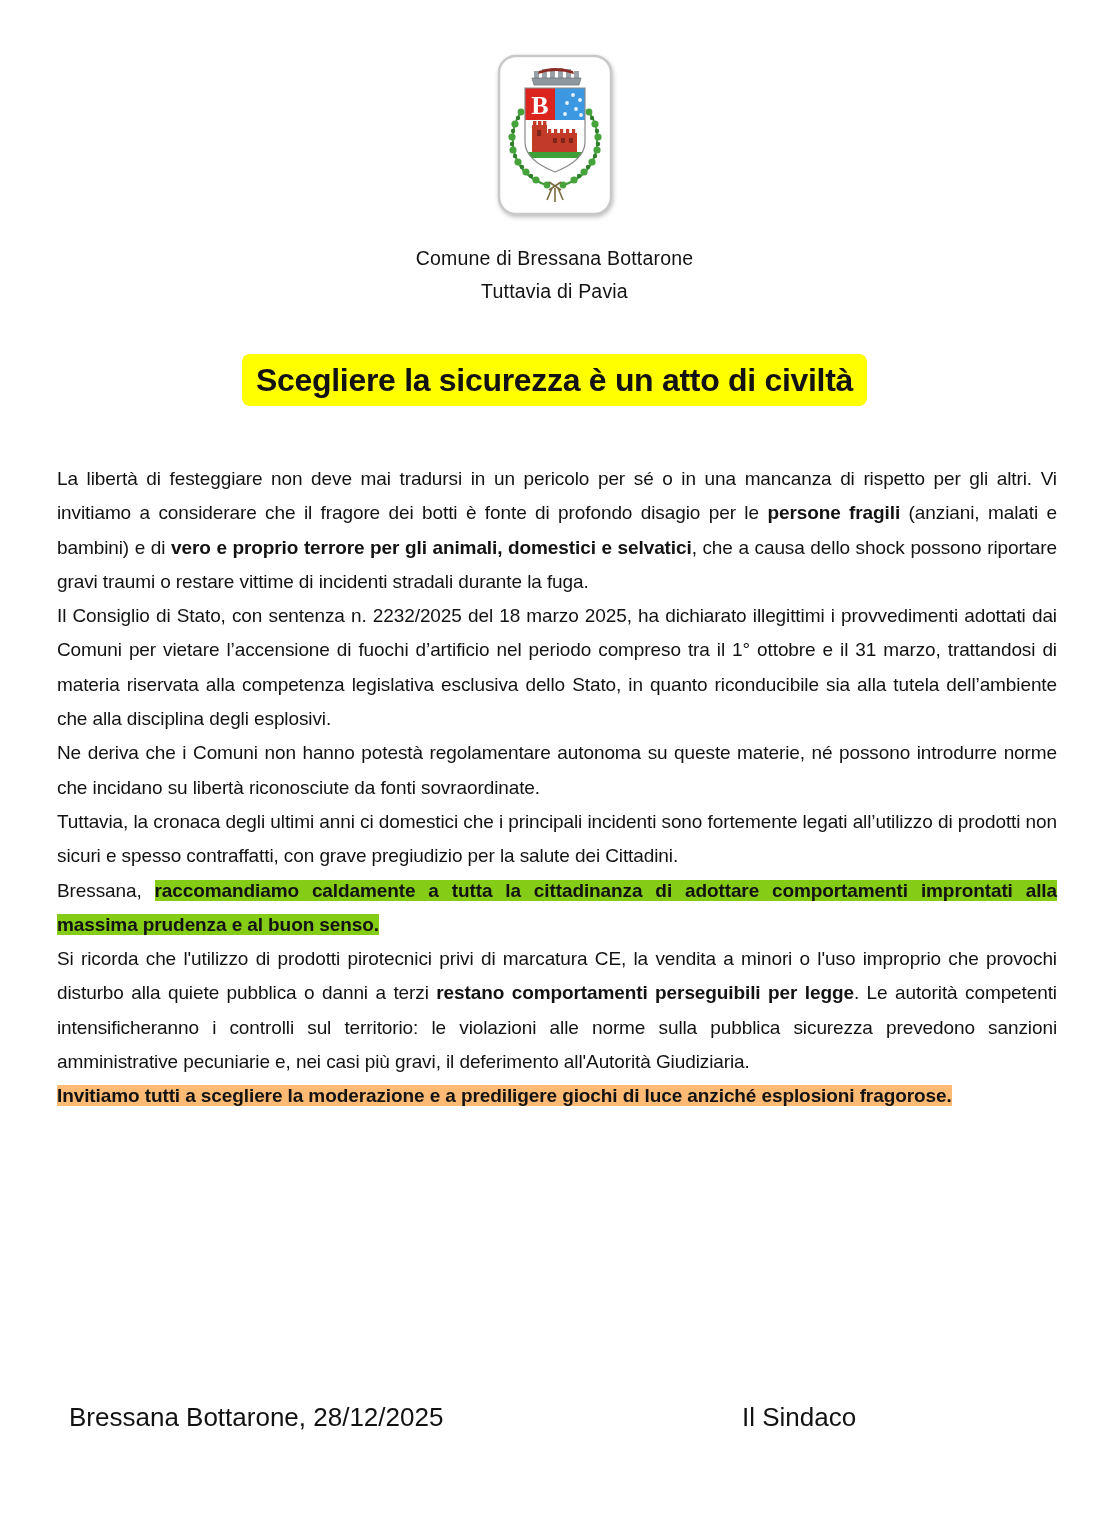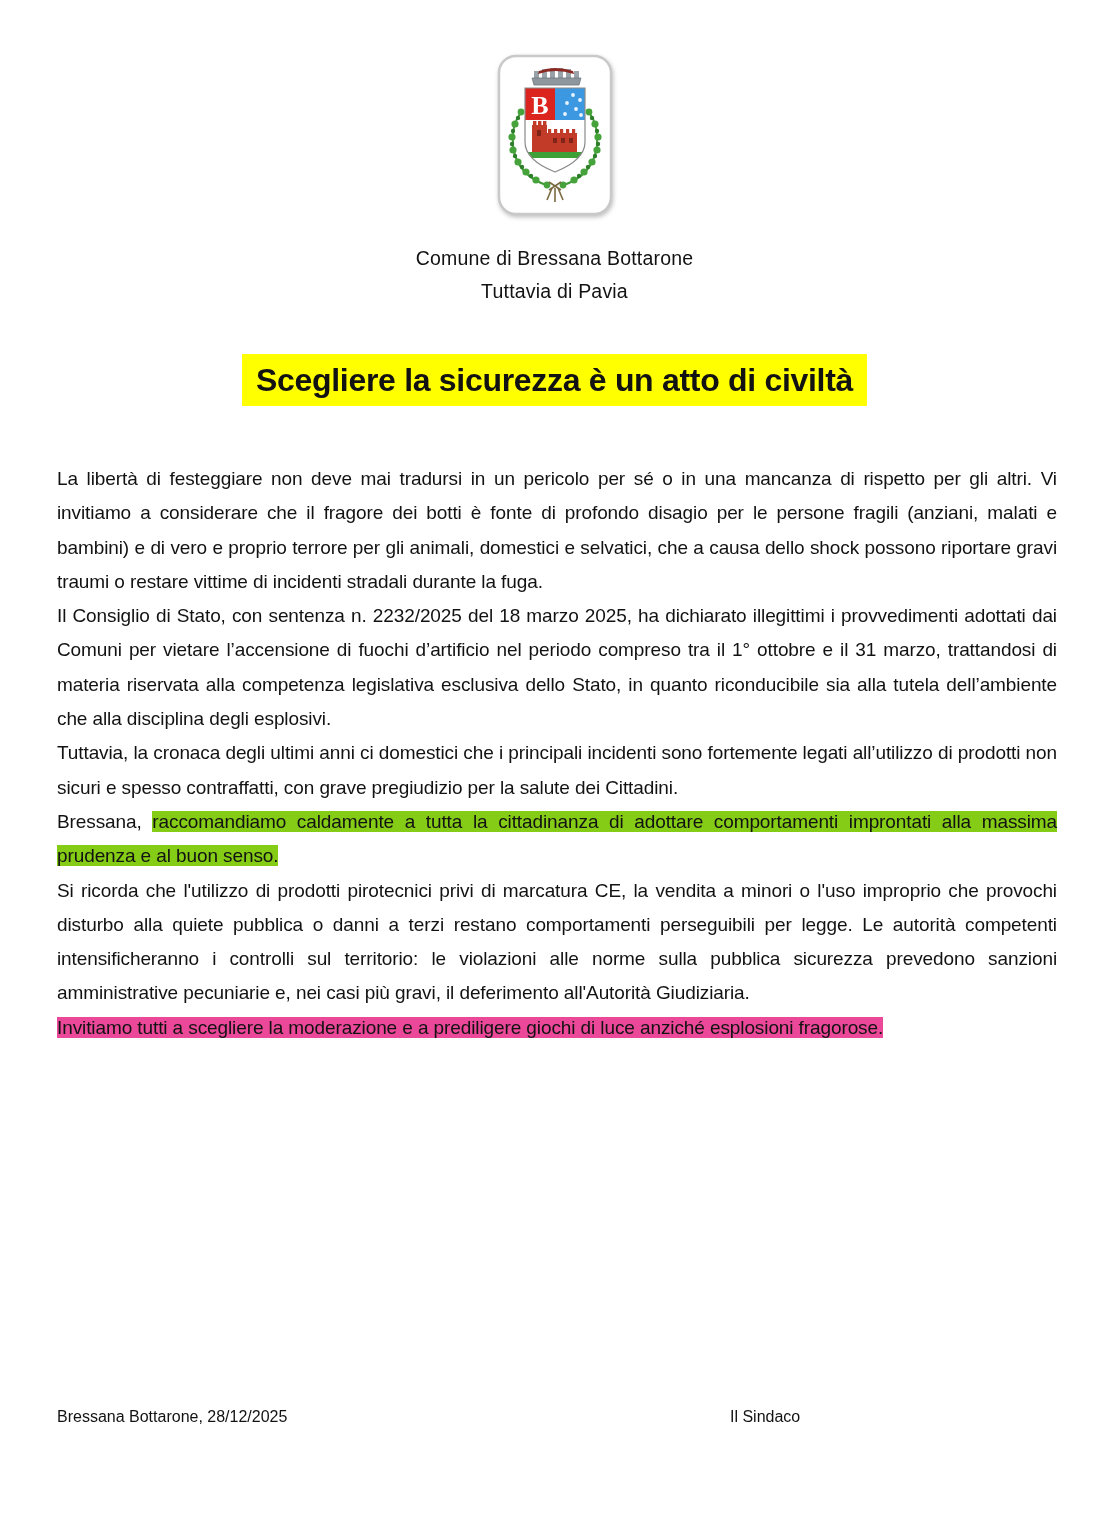--- a/index.html
+++ b/index.html
@@ -20,22 +20,22 @@
   .title-wrap{text-align:center;margin-top:46px;}
   .title-hl{
     display:inline-block;font-weight:bold;font-size:32px;line-height:38px;
     padding:7px 14px;letter-spacing:-0.3px;
   }
   .doc-body{
     margin:56px 52px 0 57px;font-size:19px;line-height:34.3px;
     text-align:justify;letter-spacing:-0.1px;
   }
   .doc-body p{margin:0;}
-  .b{font-weight:normal;}
-  .footer{position:absolute;left:57px;right:52px;top:1402px;font-size:16px;line-height:30px;}
+  .b{font-weight:bold;}
+  .footer{position:absolute;left:69px;right:52px;top:1402px;font-size:26px;line-height:30px;}
   .signature{position:absolute;left:673px;top:0;}
 </style>
 </head>
 <body>
 
 <div class="page">
 
   <svg class="crest" viewBox="0 0 116 162" aria-hidden="true">
     <rect x="2" y="2" width="112" height="158" rx="17" fill="#ffffff" stroke="#c9c9c9" stroke-width="2.5"></rect>
 
@@ -135,41 +135,44 @@
       </g>
     </g>
   </svg>
 
   <div class="org">
     <div>Comune di Bressana Bottarone</div>
     <div>Tuttavia di Pavia</div>
   </div>
 
   <div class="title-wrap">
-    <span class="title-hl hl" style="background: rgb(255, 255, 0);">Scegliere la sicurezza è un atto di civiltà</span>
+    <span class="title-hl hl" style="background: rgb(255, 255, 0); border-radius: 8px;">Scegliere la sicurezza è un atto di civiltà</span>
   </div>
 
   <div class="doc-body">
     <p>
       <span>La libertà di festeggiare non deve mai tradursi in un pericolo per sé o in una mancanza di rispetto per gli altri. Vi invitiamo a considerare che il fragore dei botti è fonte di profondo disagio per le </span><span class="b">persone fragili</span><span> (anziani, malati e bambini) e di </span><span class="b">vero e proprio terrore per gli animali, domestici e selvatici</span><span>, che a causa dello shock possono riportare gravi traumi o restare vittime di incidenti stradali durante la fuga.</span>
     </p>
     <p>
       <span>Il Consiglio di Stato, con sentenza n. 2232/2025 del 18 marzo 2025, ha dichiarato illegittimi i provvedimenti adottati dai Comuni per vietare l’accensione di fuochi d’artificio nel periodo compreso tra il 1° ottobre e il 31 marzo, trattandosi di materia riservata alla competenza legislativa esclusiva dello Stato, in quanto riconducibile sia alla tutela dell’ambiente che alla disciplina degli esplosivi.</span>
+    </p>
+    <p>
+      <span>Ne deriva che i Comuni non hanno potestà regolamentare autonoma su queste materie, né possono introdurre norme che incidano su libertà riconosciute da fonti sovraordinate.</span>
     </p>
     <p>
       <span>Tuttavia, la cronaca degli ultimi anni ci domestici che i principali incidenti sono fortemente legati all’utilizzo di prodotti non sicuri e spesso contraffatti, con grave pregiudizio per la salute dei Cittadini.</span>
     </p>
     <p>
       <span>Bressana, </span><span class="b hl" style="background: #84cc16;">raccomandiamo caldamente a tutta la cittadinanza di adottare comportamenti improntati alla massima prudenza e al buon senso.</span>
     </p>
     <p>
       <span>Si ricorda che l'utilizzo di prodotti pirotecnici privi di marcatura CE, la vendita a minori o l'uso improprio che provochi disturbo alla quiete pubblica o danni a terzi </span><span class="b">restano comportamenti perseguibili per legge</span><span>. Le autorità competenti intensificheranno i controlli sul territorio: le violazioni alle norme sulla pubblica sicurezza prevedono sanzioni amministrative pecuniarie e, nei casi più gravi, il deferimento all'Autorità Giudiziaria.</span>
     </p>
     <p>
-      <span class="b hl" style="background: #ec4899;">Invitiamo tutti a scegliere la moderazione e a prediligere giochi di luce anziché esplosioni fragorose.</span>
+      <span class="b hl" style="background: #fdba74;">Invitiamo tutti a scegliere la moderazione e a prediligere giochi di luce anziché esplosioni fragorose.</span>
     </p>
   </div>
 
   <div class="footer">
     <span>Bressana Bottarone, 28/12/2025</span>
     <span class="signature">Il Sindaco</span>
   </div>
 
 </div>
 

